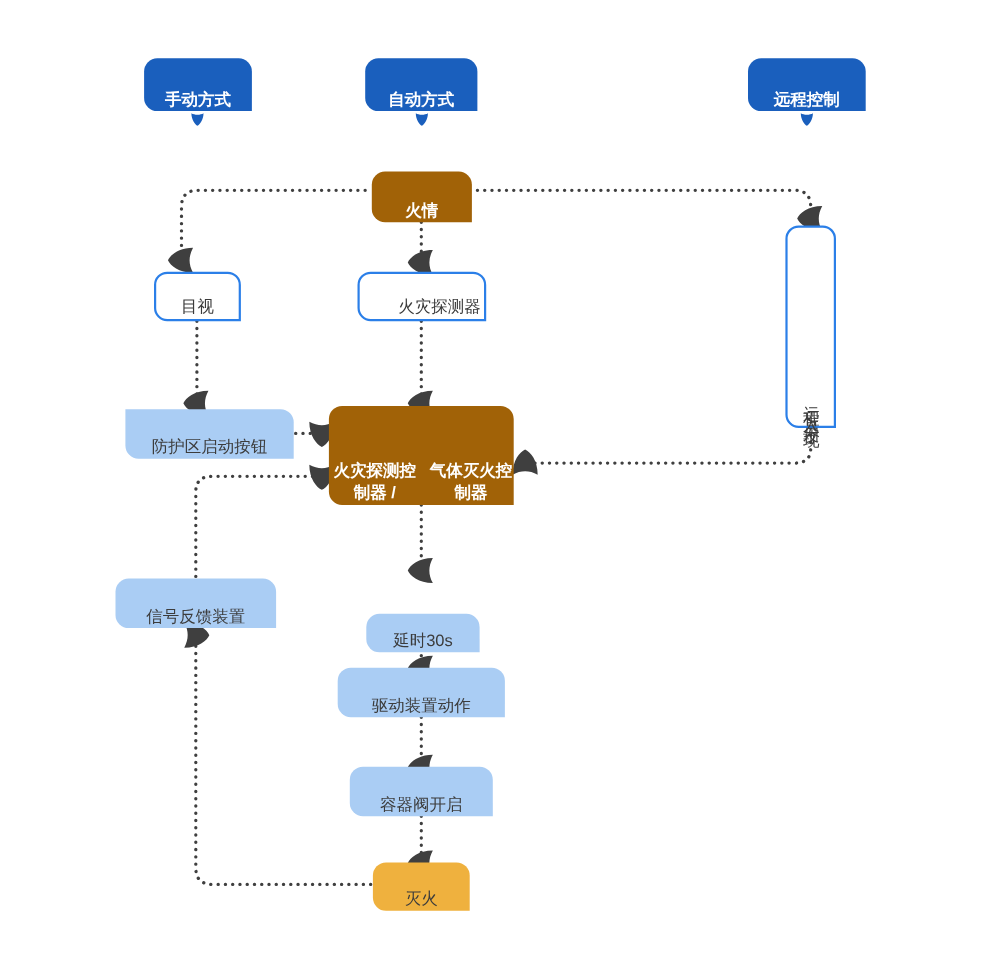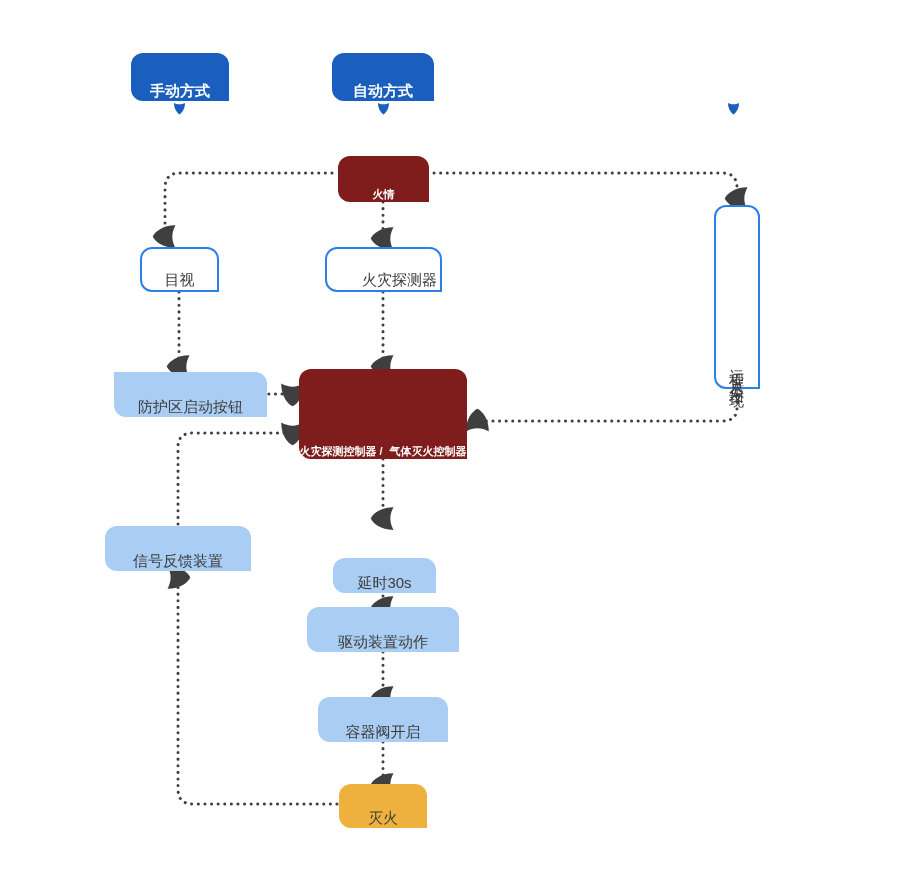--- a/index.html
+++ b/index.html
@@ -48,24 +48,24 @@
   }
 
   
   .n-blue {
     background: #1a5fbd;
     color: #ffffff;
     font-weight: bold;
     font-size: 15px;
   }
   .n-red {
-    background: #7f1d1d;
+    background: #a16207;
     color: #ffffff;
     font-weight: bold;
-    font-size: 11px;
+    font-size: 15px;
   }
   .n-white {
     background: #ffffff;
     color: #3a3a3a;
     border: 2.5px solid #2b7fe8;
     font-size: 15px;
   }
   .n-lightblue {
     background: #aacdf4;
     color: #3c3c3c;
@@ -143,20 +143,23 @@
 
   <div class="node n-blue shape-tag" style="left:332px; top:53px; width:102px; height:48px;">
     <span>自动方式</span>
   </div>
   <div class="pointer" style="left:377px; top:102px;">
     <svg width="13" height="13" viewBox="0 0 13 13">
         <path d="M1,1 C3.6,2.8 9.4,2.8 12,1 C12,7 8.6,11.2 6.5,12.4 C4.4,11.2 1,7 1,1 Z" fill="#1a5fbd"></path>
       </svg>
   </div>
 
+  <div class="node n-blue shape-tag" style="left:680px; top:53px; width:107px; height:48px;">
+    <span>远程控制</span>
+  </div>
   <div class="pointer" style="left:727px; top:102px;">
     <svg width="13" height="13" viewBox="0 0 13 13">
         <path d="M1,1 C3.6,2.8 9.4,2.8 12,1 C12,7 8.6,11.2 6.5,12.4 C4.4,11.2 1,7 1,1 Z" fill="#1a5fbd"></path>
       </svg>
   </div>
 
   <div class="node n-red shape-tag" style="left:338px; top:156px; width:91px; height:46px;">
     <span>火情</span>
   </div>
 

